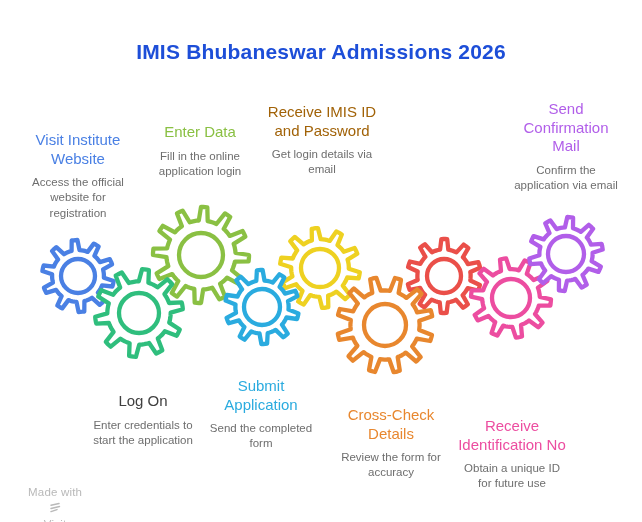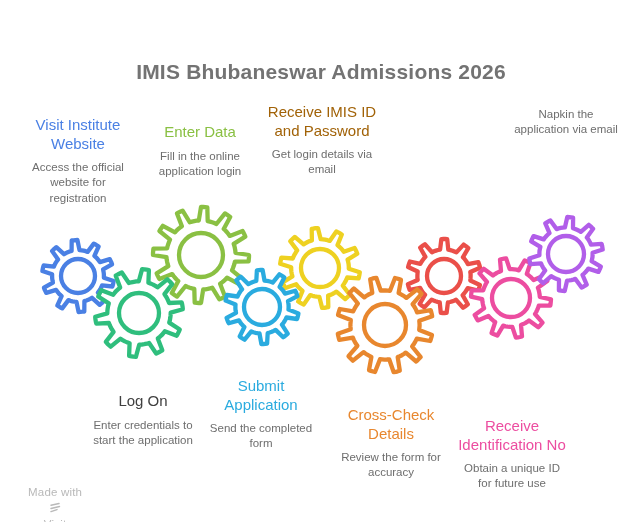--- a/index.html
+++ b/index.html
@@ -8,41 +8,41 @@
     font-family:"Liberation Sans",sans-serif;
   }
   .main-title{
     position:absolute;left:0;right:0;top:40px;margin:0;
     text-align:center;font-size:21px;font-weight:700;letter-spacing:.2px;
   }
   #gearsvg{position:absolute;left:0;top:0;}
   .step{position:absolute;text-align:center;transform:translateX(-50%);}
   .step-title{font-size:15px;font-weight:500;line-height:1.24;}
   .step-desc{font-size:11.5px;line-height:1.32;color:#6e6e6e;margin-top:7px;}
-  .s0{left:78px;top:116px;width:104px;}
+  .s0{left:78px;top:131px;width:104px;}
   .s1{left:143px;top:392px;width:118px;}
   .s2{left:200px;top:123px;width:114px;}
   .s3{left:261px;top:377px;width:114px;}
   .s4{left:322px;top:103px;width:114px;}
   .s5{left:391px;top:406px;width:106px;}
   .s6{left:444px;top:151px;width:110px;}
   .s7{left:512px;top:377px;width:112px;}
   .s8{left:566px;top:100px;width:112px;}
   .watermark{
     position:absolute;left:28px;top:486px;display:flex;align-items:center;gap:4px;
     font-size:11.5px;letter-spacing:.2px;flex-direction:column;
   }
   .napkin-icon{display:inline-block;}
 </style>
 </head>
 <body>
 
 <div class="canvas">
 
-  <h1 class="main-title" style="color: #737373; margin-top: 20px;">IMIS Bhubaneswar Admissions 2026</h1>
+  <h1 class="main-title" style="color: #1d4ed8;">IMIS Bhubaneswar Admissions 2026</h1>
 
   <svg id="gearsvg" width="642" height="522" viewBox="0 0 642 522">
       <g>
         <path d="M113.6,281.0L113.3,282.9L112.9,284.7L112.4,286.5L102.1,285.4L101.3,287.3L100.3,289.2L99.2,290.9L97.9,292.5L103.9,301.0L102.6,302.3L101.1,303.6L99.7,304.8L92.0,297.8L90.2,298.9L88.3,299.8L86.4,300.5L84.4,301.1L84.3,311.5L82.4,311.7L80.5,311.9L78.6,312.0L76.5,301.9L74.4,301.7L72.4,301.3L70.4,300.8L68.4,300.1L62.2,308.4L60.5,307.5L58.9,306.5L57.4,305.5L61.6,296.1L60.0,294.7L58.6,293.2L57.3,291.6L56.1,289.9L46.2,292.9L45.4,291.2L44.6,289.5L44.0,287.7L52.9,282.6L52.5,280.5L52.2,278.5L52.1,276.4L52.1,274.3L42.4,271.0L42.7,269.1L43.1,267.3L43.6,265.5L53.9,266.6L54.7,264.7L55.7,262.8L56.8,261.1L58.1,259.5L52.1,251.0L53.4,249.7L54.9,248.4L56.3,247.2L64.0,254.2L65.8,253.1L67.7,252.2L69.6,251.5L71.6,250.9L71.7,240.5L73.6,240.3L75.5,240.1L77.4,240.0L79.5,250.1L81.6,250.3L83.6,250.7L85.6,251.2L87.6,251.9L93.8,243.6L95.5,244.5L97.1,245.5L98.6,246.5L94.4,255.9L96.0,257.3L97.4,258.8L98.7,260.4L99.9,262.1L109.8,259.1L110.6,260.8L111.4,262.5L112.0,264.3L103.1,269.4L103.5,271.5L103.8,273.5L103.9,275.6L103.9,277.7Z" fill="#ffffff" stroke="#4a80e4" stroke-width="4.3" stroke-linejoin="round"></path>
         <circle cx="78" cy="276" r="17" fill="#ffffff" stroke="#4a80e4" stroke-width="4.3"></circle>
       </g>
       <g>
         <path d="M249.0,255.0L249.0,257.1L248.8,259.2L248.6,261.3L234.9,261.7L234.4,263.9L233.7,266.1L232.9,268.3L232.0,270.4L242.6,279.0L241.5,280.8L240.3,282.5L239.1,284.2L227.0,277.7L225.5,279.4L223.8,281.0L222.0,282.4L220.1,283.8L225.0,296.6L223.2,297.6L221.3,298.5L219.4,299.3L212.2,287.7L210.0,288.4L207.7,288.9L205.5,289.3L203.2,289.5L201.0,303.0L198.9,303.0L196.8,302.8L194.7,302.6L194.3,288.9L192.1,288.4L189.9,287.7L187.7,286.9L185.6,286.0L177.0,296.6L175.2,295.5L173.5,294.3L171.8,293.1L178.3,281.0L176.6,279.5L175.0,277.8L173.6,276.0L172.2,274.1L159.4,279.0L158.4,277.2L157.5,275.3L156.7,273.4L168.3,266.2L167.6,264.0L167.1,261.7L166.7,259.5L166.5,257.2L153.0,255.0L153.0,252.9L153.2,250.8L153.4,248.7L167.1,248.3L167.6,246.1L168.3,243.9L169.1,241.7L170.0,239.6L159.4,231.0L160.5,229.2L161.7,227.5L162.9,225.8L175.0,232.3L176.5,230.6L178.2,229.0L180.0,227.6L181.9,226.2L177.0,213.4L178.8,212.4L180.7,211.5L182.6,210.7L189.8,222.3L192.0,221.6L194.3,221.1L196.5,220.7L198.8,220.5L201.0,207.0L203.1,207.0L205.2,207.2L207.3,207.4L207.7,221.1L209.9,221.6L212.1,222.3L214.3,223.1L216.4,224.0L225.0,213.4L226.8,214.5L228.5,215.7L230.2,216.9L223.7,229.0L225.4,230.5L227.0,232.2L228.4,234.0L229.8,235.9L242.6,231.0L243.6,232.8L244.5,234.7L245.3,236.6L233.7,243.8L234.4,246.0L234.9,248.3L235.3,250.5L235.5,252.8Z" fill="#ffffff" stroke="#8ac043" stroke-width="4.3" stroke-linejoin="round"></path>
         <circle cx="201" cy="255" r="22" fill="#ffffff" stroke="#8ac043" stroke-width="4.3"></circle>
       </g>
@@ -106,21 +106,22 @@
     <div class="step-desc">Review the form for accuracy</div>
   </div>
 
 
   <div class="step s7">
     <div class="step-title" style="color: rgb(236, 77, 160); margin-top: 40px;">Receive Identification No</div>
     <div class="step-desc">Obtain a unique ID for future use</div>
   </div>
 
   <div class="step s8">
-    <div class="step-desc">Napkin the application via email</div>
+    <div class="step-title" style="color: rgb(177, 94, 233);">Send Confirmation Mail</div>
+    <div class="step-desc">Confirm the application via email</div>
   </div>
 
   <div class="watermark" style="color: rgb(185, 185, 185);">
     <span>Made with</span>
     <svg class="napkin-icon" width="12" height="12" viewBox="0 0 12 12">
       <path d="M2 3.2 L10 1.6" stroke="#b9b9b9" stroke-width="1.5" stroke-linecap="round" fill="none"></path>
       <path d="M2 6.4 L10.5 4.4" stroke="#b9b9b9" stroke-width="1.5" stroke-linecap="round" fill="none"></path>
       <path d="M2 9.6 L8 7.6" stroke="#b9b9b9" stroke-width="1.5" stroke-linecap="round" fill="none"></path>
     </svg>
     <span>Visit</span>

